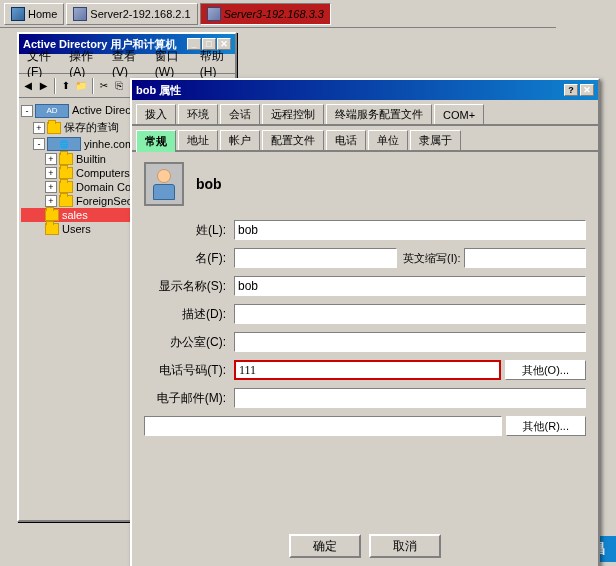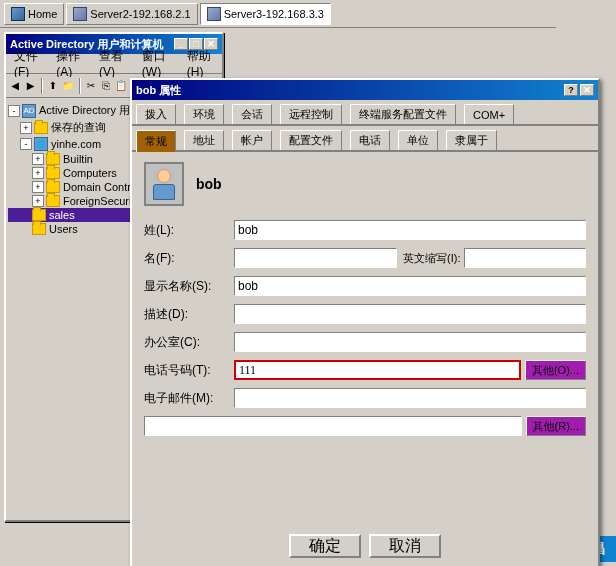--- a/index.html
+++ b/index.html
@@ -32,21 +32,22 @@
       padding: 1px 6px;
       font-size: 11px;
       display: flex;
       align-items: center;
       gap: 3px;
       cursor: pointer;
       white-space: nowrap;
     }
     .taskbar-btn.active {
       border-color: #808080 #ffffff #ffffff #808080;
-      background: #ffffff;
+      background: #b91c1c;
+      font-style: italic;
     }
     .taskbar-icon {
       width: 14px;
       height: 14px;
       display: inline-block;
       flex-shrink: 0;
     }
     .icon-computer {
       background: linear-gradient(135deg, #6699cc 0%, #336699 100%);
       border: 1px solid #003366;
@@ -61,21 +62,21 @@
       width: 616px;
       height: 538px;
       background: #d4d0c8;
       position: relative;
     }
 
     
     .ad-window {
       position: absolute;
       top: 4px;
-      left: 4px;
+      left: 17px;
       width: 220px;
       height: 490px;
       background: #d4d0c8;
       border: 2px solid;
       border-color: #ffffff #808080 #808080 #ffffff;
       box-shadow: 1px 1px 0 #000;
     }
     .ad-titlebar {
       height: 20px;
       background: linear-gradient(to right, #000080, #1084d0);
@@ -151,21 +152,21 @@
       overflow: auto;
       font-size: 11px;
     }
     .tree-item {
       display: flex;
       align-items: center;
       padding: 1px 0;
       cursor: pointer;
       white-space: nowrap;
     }
-    .tree-item.selected { background: #4c1d95; color: white; text-align: right; }
+    .tree-item.selected { background: #ef4444; color: white; text-align: right; }
     .tree-indent { display: inline-block; width: 12px; flex-shrink: 0; }
     .tree-expand {
       display: inline-block;
       width: 12px;
       height: 12px;
       border: 1px solid #808080;
       background: white;
       font-size: 9px;
       text-align: center;
       line-height: 10px;
@@ -186,21 +187,21 @@
       position: absolute;
       top: -3px;
       left: 0;
       width: 6px;
       height: 3px;
       background: #ffcc00;
       border: 1px solid #cc9900;
       border-bottom: none;
     }
     .tree-icon-ad {
-      width: 14px;
+      width: 34px;
       height: 14px;
       background: #6699cc;
       border: 1px solid #336699;
       flex-shrink: 0;
       margin-right: 3px;
       font-size: 8px;
       color: white;
       display: flex;
       align-items: center;
       justify-content: center;
@@ -250,40 +251,40 @@
       font-weight: bold;
       cursor: pointer;
     }
 
     
     .tabs-container {
       display: flex;
       flex-wrap: wrap;
       padding: 4px 4px 0 4px;
       border-bottom: 2px solid #808080;
-      gap: 8px;
+      gap: 2px;
     }
     .tab {
       padding: 2px 8px;
       border: 1px solid;
       border-bottom: none;
       border-color: #ffffff #808080 transparent #ffffff;
       background: #d4d0c8;
       font-size: 11px;
       cursor: pointer;
       height: 20px;
       display: flex;
       align-items: center;
     }
     .tab.active {
-      background: #a16207;
+      background: #86efac;
       border-color: #ffffff #808080 #d4d0c8 #ffffff;
       margin-bottom: -2px;
       height: 22px;
-      font-weight: normal;
+      font-weight: bold;
     }
 
     
     .dialog-body {
       padding: 10px 12px;
       display: flex;
       flex-direction: column;
     }
 
     
@@ -332,21 +333,21 @@
 
     
     .form-row {
       display: flex;
       align-items: center;
       margin-bottom: 8px;
     }
     .form-label {
       width: 90px;
       font-size: 12px;
-      text-align: left;
+      text-align: right;
       padding-right: 8px;
       flex-shrink: 0;
     }
     .form-input {
       flex: 1;
       height: 20px;
       border: 1px solid;
       border-color: #808080 #ffffff #ffffff #808080;
       background: white;
       padding: 1px 3px;
@@ -357,22 +358,22 @@
       border: 2px solid #cc0000;
       font-family: Liberation Serif, serif;
     }
     .form-sublabel {
       font-size: 11px;
       white-space: nowrap;
       padding-right: 4px;
     }
     .form-btn {
       height: 20px;
-      padding: 0 6px;
-      background: #a21caf;
+      padding: 0 16px;
+      background: #ffffff;
       border: 1px solid;
       border-color: #ffffff #808080 #808080 #ffffff;
       font-size: 11px;
       cursor: pointer;
       white-space: nowrap;
       flex-shrink: 0;
     }
 
     
     .dialog-footer {
@@ -383,21 +384,21 @@
       display: flex;
       justify-content: center;
       gap: 8px;
     }
     .footer-btn {
       width: 72px;
       height: 24px;
       background: #d4d0c8;
       border: 2px solid;
       border-color: #ffffff #808080 #808080 #ffffff;
-      font-size: 16px;
+      font-size: 12px;
       cursor: pointer;
     }
 
     
     .bottom-right-label {
       position: absolute;
       bottom: 4px;
       right: 0;
       background: #1084d0;
       color: white;

